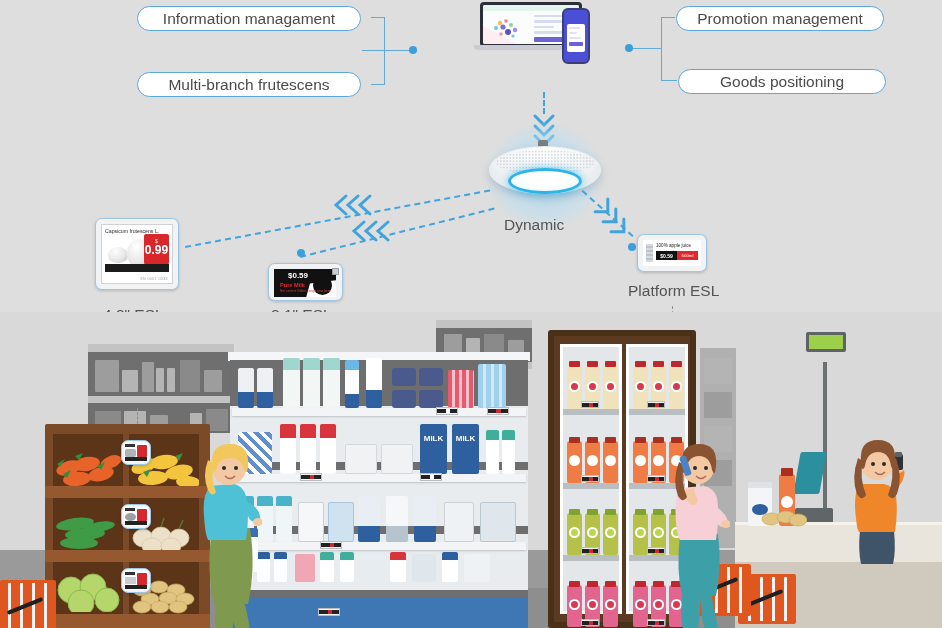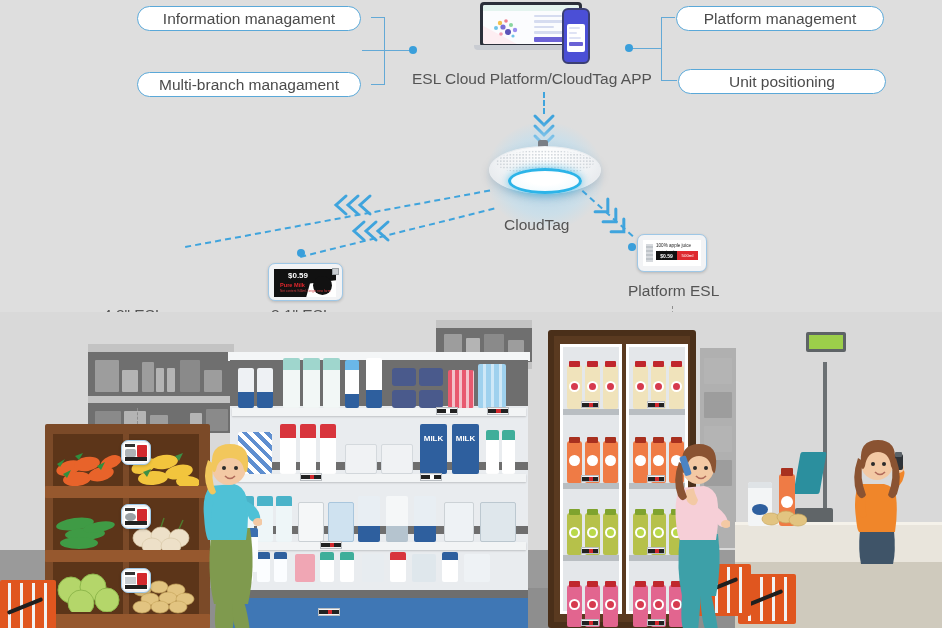--- a/index.html
+++ b/index.html
@@ -177,31 +177,31 @@
 
   
   .person { position:absolute; }
 </style>
 </head>
 <body>
 
 <div id="stage">
 
   <div class="pill pill-l" style="top:6px;">Information managament</div>
-  <div class="pill pill-l" style="top:72px;">Multi-branch managament</div>
+  <div class="pill pill-l" style="top:72px;">Multi-branch frutescens</div>
 
   <div class="brace" style="left:371px; top:17px; width:14px; height:0; border-width:0; border-top:1.5px solid #63a9d6;"></div>
   <div class="brace" style="left:384px; top:17px; width:0; height:68px; border-width:0; border-left:1.5px solid #63a9d6;"></div>
   <div class="brace" style="left:371px; top:84px; width:14px; height:0; border-width:0; border-top:1.5px solid #63a9d6;"></div>
   <div class="brace" style="left:362px; top:50px; width:23px; height:0; border-width:0; border-top:1.5px solid #63a9d6;"></div>
   <div class="brace" style="left:384px; top:50px; width:29px; height:0; border-width:0; border-top:1.5px solid #63a9d6;"></div>
   <div class="dot" style="left:409px; top:46px;"></div>
 
-  <div class="pill pill-r" style="left:676px; top:6px;">Platform management</div>
-  <div class="pill pill-r" style="left:678px; top:69px;">Unit positioning</div>
+  <div class="pill pill-r" style="left:676px; top:6px;">Promotion management</div>
+  <div class="pill pill-r" style="left:678px; top:69px;">Goods positioning</div>
 
   <div class="brace" style="left:661px; top:17px; width:14px; height:0; border-width:0; border-top:1.5px solid #63a9d6;"></div>
   <div class="brace" style="left:661px; top:17px; width:0; height:64px; border-width:0; border-left:1.5px solid #63a9d6;"></div>
   <div class="brace" style="left:661px; top:80px; width:16px; height:0; border-width:0; border-top:1.5px solid #63a9d6;"></div>
   <div class="brace" style="left:632px; top:48px; width:30px; height:0; border-width:0; border-top:1.5px solid #63a9d6;"></div>
   <div class="dot" style="left:625px; top:44px;"></div>
 
   <div class="laptop-body">
     <div class="laptop-screen">
       <div class="ls-top"></div>
@@ -232,38 +232,37 @@
 
   <div class="phone">
     <div class="ph-card">
       <div class="ph-line" style="width:80%"></div>
       <div class="ph-line" style="width:60%"></div>
       <div class="ph-line" style="width:85%"></div>
       <div class="ph-btn"></div>
     </div>
   </div>
 
-  <div class="caption" style="left:412px; top:70px;">ESL Cloud Platform/CloudTag APP</div>
 
   <div class="dash" style="left:545px; top:92px; width:22px; transform:rotate(90deg);"></div>
   <svg style="position:absolute; left:530px; top:112px;" width="28" height="40">
     <g fill="none" stroke="#3fa4dd" stroke-width="3" stroke-linecap="round">
       <polyline points="5,4 14,13 23,4"></polyline>
       <polyline points="5,14 14,23 23,14"></polyline>
       <polyline points="5,24 14,33 23,24"></polyline>
     </g>
   </svg>
 
   <div class="gw-glow"></div>
   <div class="gw-stem"></div>
   <div class="gw-disc">
     <div class="gw-dots"></div>
   </div>
   <div class="gw-ring"></div>
-  <div class="caption" style="left:504px; top:216px;">CloudTag</div>
+  <div class="caption" style="left:504px; top:216px;">Dynamic</div>
 
   <div class="dash" style="left:185px; top:246px; width:310px; transform:rotate(-10.5deg);"></div>
   <svg style="position:absolute; left:330px; top:192px;" width="56" height="26">
     <g fill="none" stroke="#3fa4dd" stroke-width="3" stroke-linecap="round">
       <polyline points="16,4 6,13 16,22"></polyline>
       <polyline points="28,4 18,13 28,22"></polyline>
       <polyline points="40,4 30,13 40,22"></polyline>
     </g>
   </svg>
 
@@ -280,20 +279,36 @@
   <div class="dash" style="left:583px; top:190px; width:68px; transform:rotate(42deg);"></div>
   <svg style="position:absolute; left:592px; top:196px;" width="40" height="48">
     <g fill="none" stroke="#3fa4dd" stroke-width="3" stroke-linecap="round">
       <polyline points="4,8 13,17 22,8" transform="rotate(-45 13 13)"></polyline>
       <polyline points="12,18 21,27 30,18" transform="rotate(-45 21 23)"></polyline>
       <polyline points="20,28 29,37 38,28" transform="rotate(-45 29 33)"></polyline>
     </g>
   </svg>
   <div class="dot" style="left:628px; top:243px;"></div>
 
+  <div class="esl-wrap" id="esl42">
+    <div class="esl-screen">
+      <div class="t42-title">Capsicum frutescens L.</div>
+      <div class="garlic" style="left:6px; top:22px; width:20px; height:16px;"></div>
+      <div class="garlic" style="left:25px; top:14px; width:25px; height:28px;"></div>
+      <div class="t42-price">
+        <span class="t42-cur">$</span>
+        <span class="t42-val">0.99</span>
+      </div>
+      <div class="t42-bar">
+        <span>Unit:kg</span>
+        <span>Grade:A</span>
+      </div>
+      <div class="t42-code">SN 0001 0033</div>
+    </div>
+  </div>
   <div class="caption" style="left:103px; top:306px;">4.2" ESL</div>
   <div class="leadline" style="left:137px; top:332px; height:28px;"></div>
 
   <div class="esl-wrap" id="esl21">
     <div class="t21-screen">
       <div class="t21-blob"></div>
       <div class="t21-drop"></div>
       <div class="t21-price">$0.59</div>
       <div class="t21-name">Pure Milk</div>
       <div class="t21-sub">Net content 946ml / origin new farm</div>

